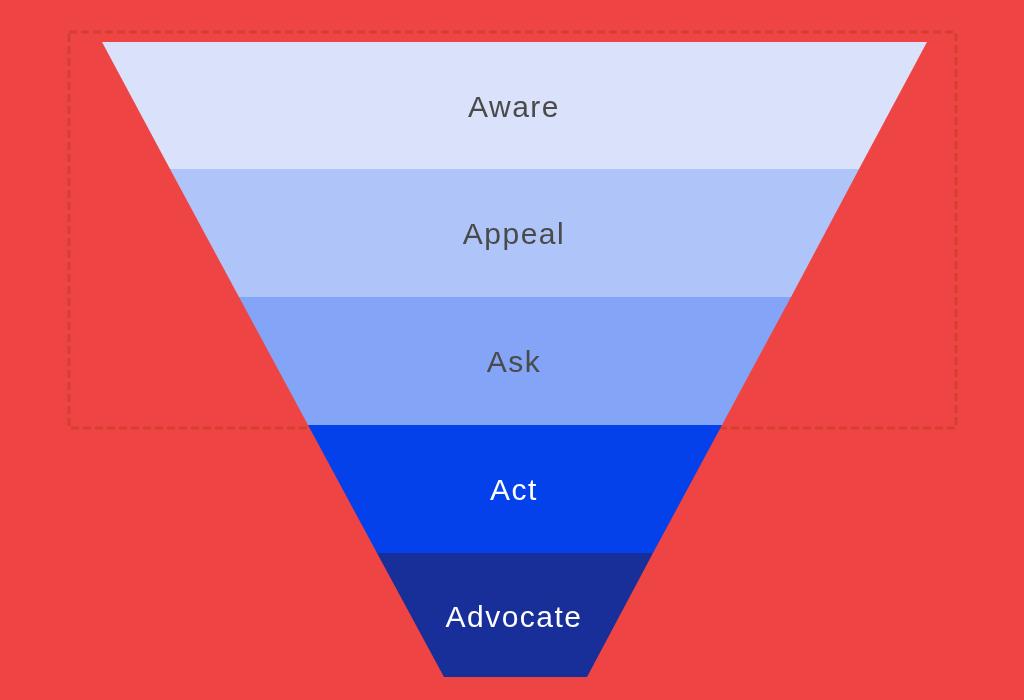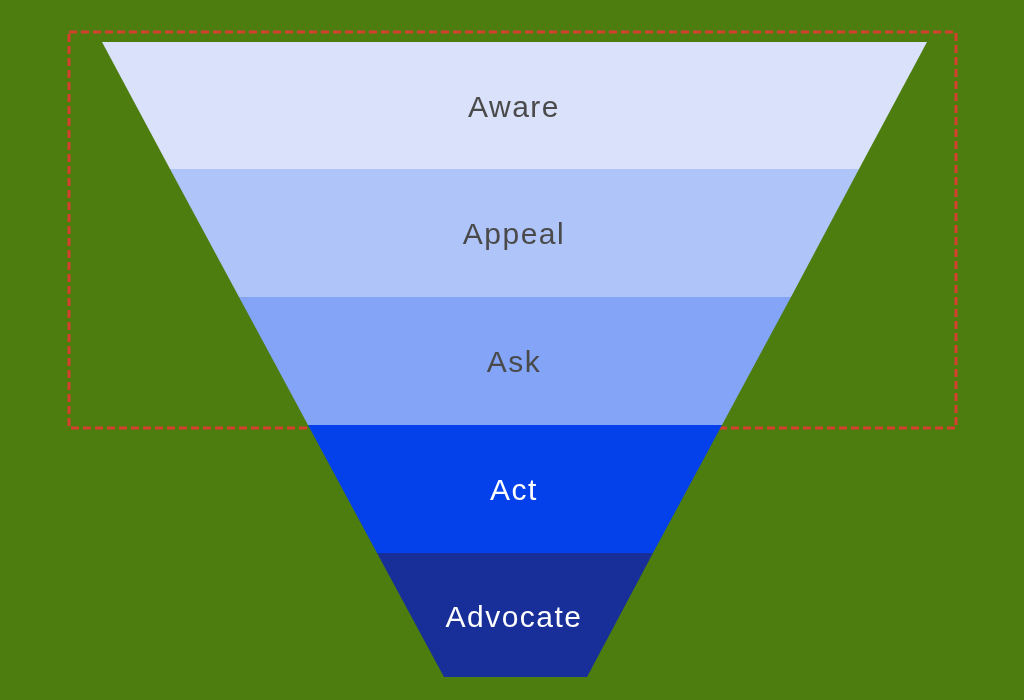--- a/index.html
+++ b/index.html
@@ -7,21 +7,21 @@
     padding: 0;
     width: 1024px;
     height: 700px;
     background: #ffffff;
     overflow: hidden;
   }
   .stage {
     position: relative;
     width: 1024px;
     height: 700px;
-    background: #4d7c0f;
+    background: #ef4444;
   }
   .funnel-label {
     font-family: "Liberation Sans", sans-serif;
     font-size: 30px;
     letter-spacing: 1.5px;
     font-weight: 400;
   }
 </style>
 </head>
 <body>

